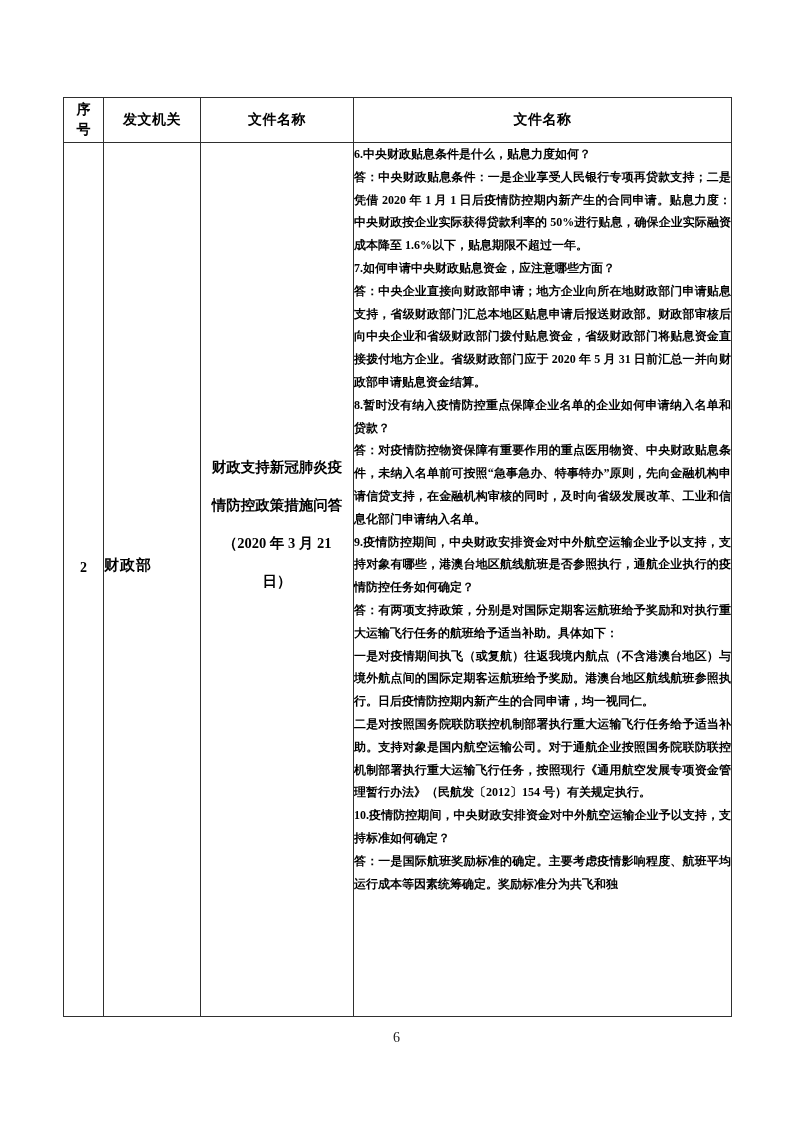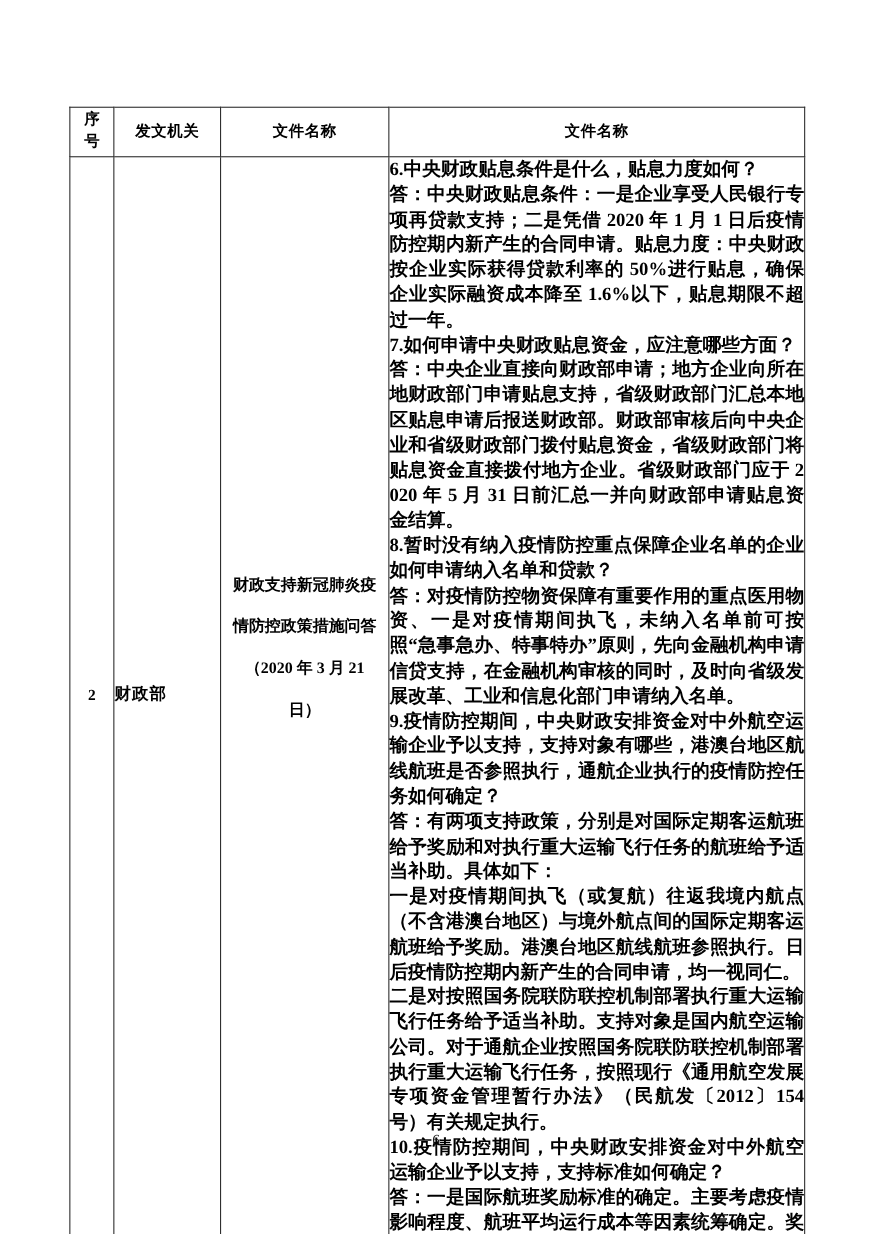--- a/index.html
+++ b/index.html
@@ -80,21 +80,21 @@
     font-size: 14.5px;
     line-height: 38px;
     text-align: center;
   }
   td.cell-content {
     vertical-align: top;
     padding: 6px 9px 4px 9px;
   }
   td.cell-content .para {
     margin: 0;
-    font-size: 17px;
+    font-size: 12px;
     line-height: 22.8px;
     text-align: justify;
     text-justify: inter-ideograph;
     word-break: break-all;
   }
   .page-number {
     position: absolute;
     top: 1030px;
     left: 0;
     right: 0;
@@ -137,21 +137,21 @@
         <td class="cell-docname">
           <span class="inner">财政支持新冠肺炎疫情防控政策措施问答（2020 年 3 月 21 日）</span>
         </td>
         <td class="cell-content">
           <div>
               <p class="para">6.中央财政贴息条件是什么，贴息力度如何？</p>
               <p class="para">答：中央财政贴息条件：一是企业享受人民银行专项再贷款支持；二是凭借 2020 年 1 月 1 日后疫情防控期内新产生的合同申请。贴息力度：中央财政按企业实际获得贷款利率的 50%进行贴息，确保企业实际融资成本降至 1.6%以下，贴息期限不超过一年。</p>
               <p class="para">7.如何申请中央财政贴息资金，应注意哪些方面？</p>
               <p class="para">答：中央企业直接向财政部申请；地方企业向所在地财政部门申请贴息支持，省级财政部门汇总本地区贴息申请后报送财政部。财政部审核后向中央企业和省级财政部门拨付贴息资金，省级财政部门将贴息资金直接拨付地方企业。省级财政部门应于 2020 年 5 月 31 日前汇总一并向财政部申请贴息资金结算。</p>
               <p class="para">8.暂时没有纳入疫情防控重点保障企业名单的企业如何申请纳入名单和贷款？</p>
-              <p class="para">答：对疫情防控物资保障有重要作用的重点医用物资、一是对疫情期间执飞，未纳入名单前可按照“急事急办、特事特办”原则，先向金融机构申请信贷支持，在金融机构审核的同时，及时向省级发展改革、工业和信息化部门申请纳入名单。</p>
+              <p class="para">答：对疫情防控物资保障有重要作用的重点医用物资、中央财政贴息条件，未纳入名单前可按照“急事急办、特事特办”原则，先向金融机构申请信贷支持，在金融机构审核的同时，及时向省级发展改革、工业和信息化部门申请纳入名单。</p>
               <p class="para">9.疫情防控期间，中央财政安排资金对中外航空运输企业予以支持，支持对象有哪些，港澳台地区航线航班是否参照执行，通航企业执行的疫情防控任务如何确定？</p>
               <p class="para">答：有两项支持政策，分别是对国际定期客运航班给予奖励和对执行重大运输飞行任务的航班给予适当补助。具体如下：</p>
               <p class="para">一是对疫情期间执飞（或复航）往返我境内航点（不含港澳台地区）与境外航点间的国际定期客运航班给予奖励。港澳台地区航线航班参照执行。日后疫情防控期内新产生的合同申请，均一视同仁。</p>
               <p class="para">二是对按照国务院联防联控机制部署执行重大运输飞行任务给予适当补助。支持对象是国内航空运输公司。对于通航企业按照国务院联防联控机制部署执行重大运输飞行任务，按照现行《通用航空发展专项资金管理暂行办法》（民航发〔2012〕154 号）有关规定执行。</p>
               <p class="para">10.疫情防控期间，中央财政安排资金对中外航空运输企业予以支持，支持标准如何确定？</p>
               <p class="para">答：一是国际航班奖励标准的确定。主要考虑疫情影响程度、航班平均运行成本等因素统筹确定。奖励标准分为共飞和独</p>
             </div>
         </td>
       </tr>
     </tbody>

